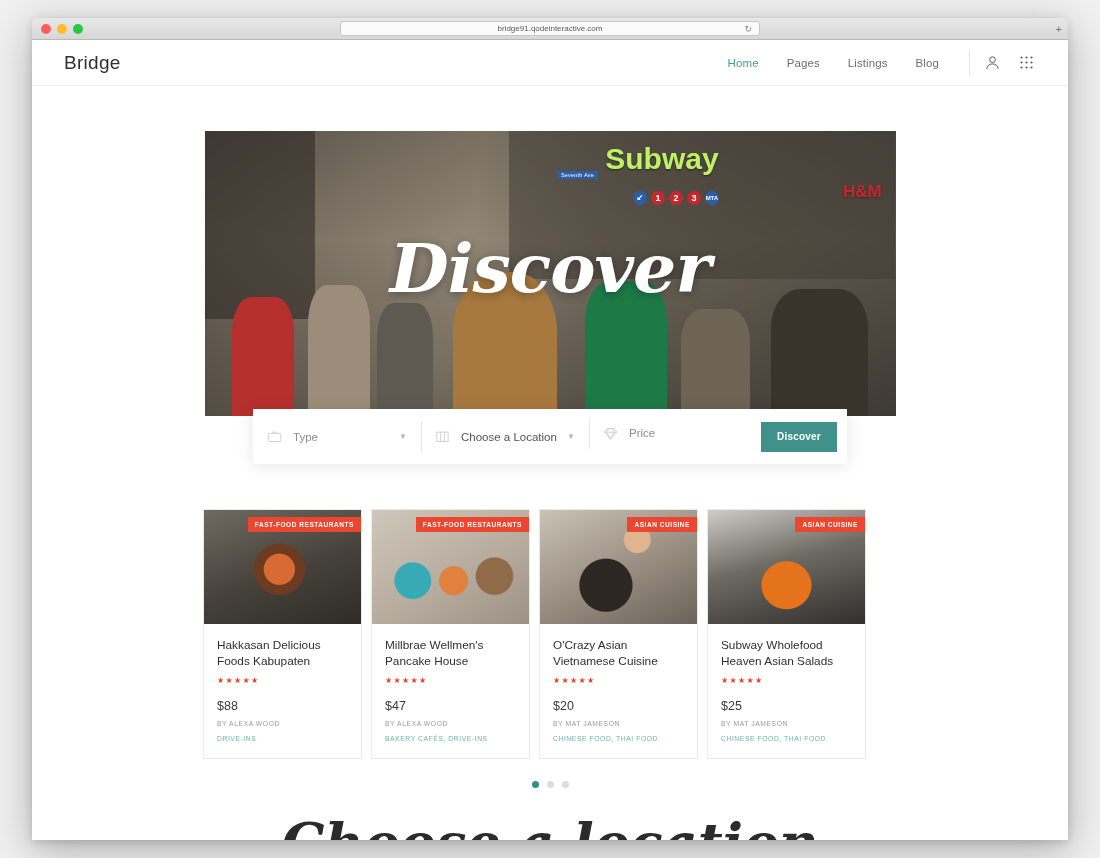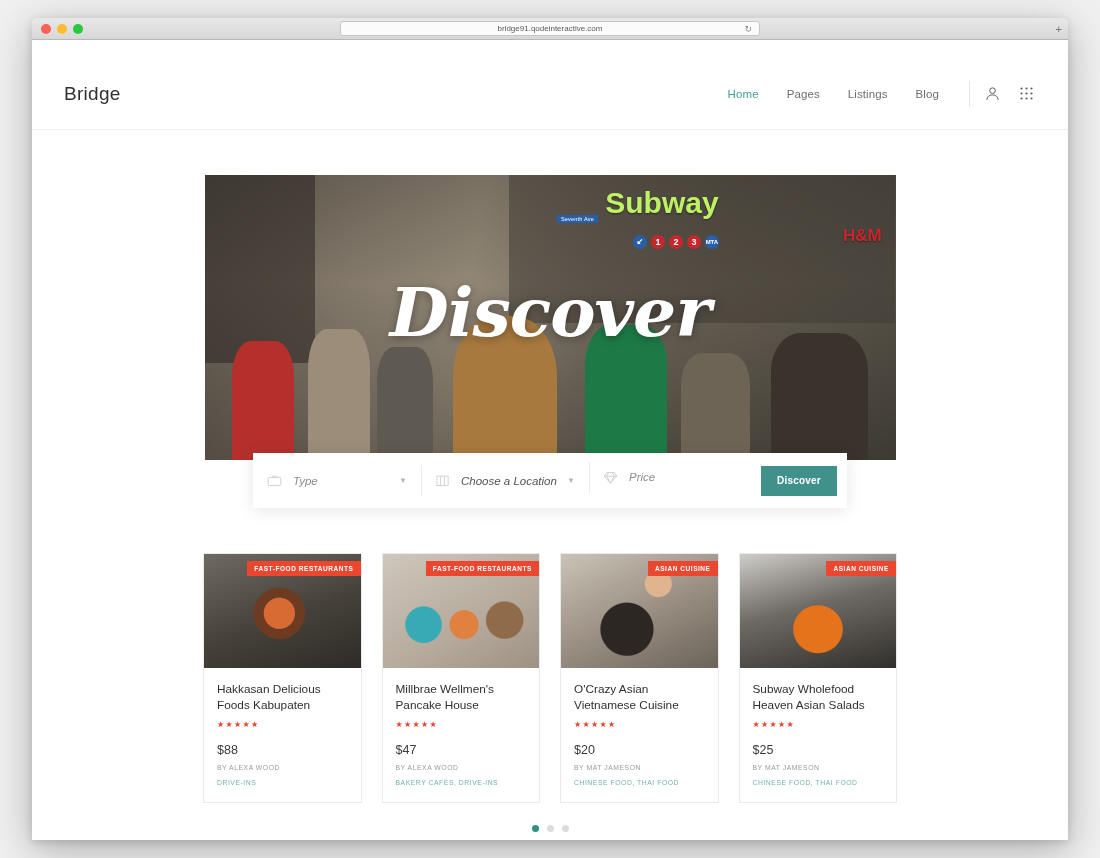--- a/index.html
+++ b/index.html
@@ -62,25 +62,24 @@
   }
 
   
   .site {
     height: 800px;
     background: #fff;
     position: relative;
     overflow: hidden;
   }
   .site-header {
-    height: 72px;
+    height: 46px;
     border-bottom: 1px solid #eeeeee;
     display: flex; align-items: center;
     padding: 0 32px;
-    margin-top: 18px;
   }
   .logo {
     font-size: 19px; color: #303030; letter-spacing: 0.3px;
     font-weight: 400;
   }
   .nav {
     margin-left: auto;
     display: flex; align-items: center; gap: 0;
   }
   .nav-item {
@@ -170,21 +169,20 @@
     box-shadow: 0 2px 16px rgba(0,0,0,0.10);
     display: flex; align-items: center;
     padding: 0 0 0 0;
   }
   .sfield {
     display: flex; align-items: center;
     height: 100%;
     padding: 3px 14px;
     position: relative;
     cursor: pointer;
-    font-style: italic;
   }
   .sfield.type { width: 168px; }
   .sfield.loc { width: 168px; }
   .sfield.price { width: 168px; }
   .sfield + .sfield::before {
     content: ""; position: absolute; left: 0; top: 12px; bottom: 12px;
     width: 1px; background: #ebebeb;
   }
   .sfield .ico { color: #d2d2d2; margin-right: 11px; display:flex; }
   .sfield .lbl { font-size: 11.5px; color: #8d8d8d; }
@@ -198,21 +196,21 @@
     font-size: 10px; font-weight: bold;
     letter-spacing: .2px;
     cursor: pointer;
     font-family: "Liberation Sans", sans-serif;
   }
 
   
   .cards {
     margin: 93px auto 0;
     width: 694px;
-    display: flex; gap: 20px;
+    display: flex; gap: 9px;
   }
   .card {
     width: 159px;
     background: #fff;
     border: 1px solid #eaeaea;
     display: flex; flex-direction: column;
   }
   .card-img {
     height: 114px; position: relative; overflow: hidden;
   }

